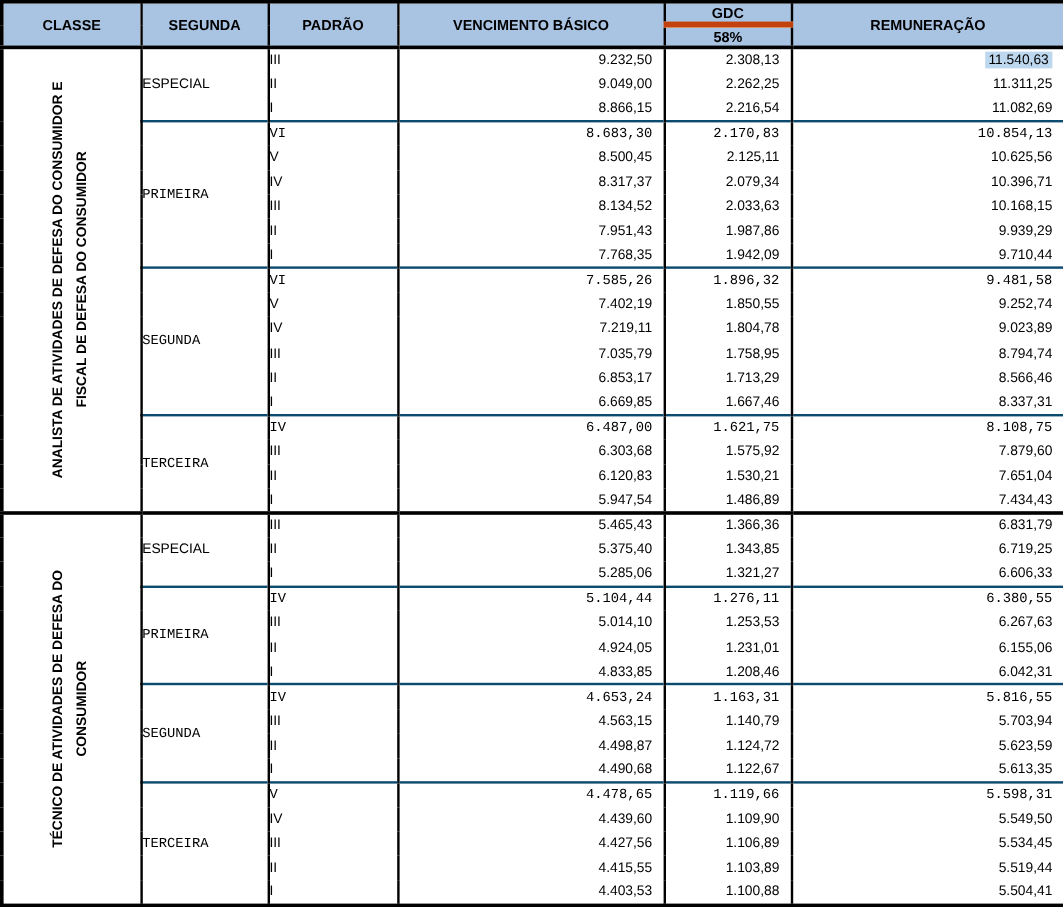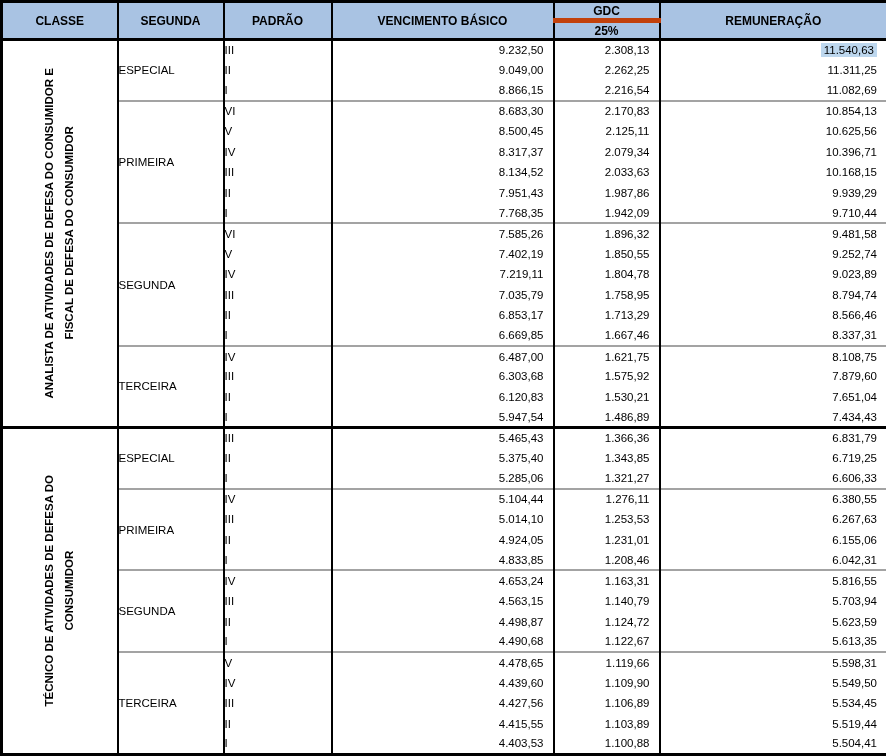--- a/index.html
+++ b/index.html
@@ -27,21 +27,21 @@
   tr.data-row { height: 20.4px; }
   td.cargo-cell { text-align: center; }
   .cargo-rotated {
     display: inline-block; vertical-align: middle;
     writing-mode: vertical-rl; transform: rotate(180deg);
     font-weight: bold; font-size: 11.5px; line-height: 1.7;
     text-align: center; white-space: nowrap;
   }
   td.classe-cell, td.padrao-cell { text-align: left; }
   td.num-cell { text-align: right; padding-right: 9px; }
-  tr.class-start > td { border-top: 2px solid #a3a3a3; }
+  tr.class-start > td { border-top: 2px solid #0c4a6e; font-family: Liberation Mono, monospace; }
   tr.cargo-start > td { border-top: 3px solid #000; }
   .highlight { background: #BDD7EE; padding: 1px 3px; text-align: center; }
 </style>
 </head>
 <body>
 
 <table>
   <colgroup>
     <col style="width:116px">
     <col style="width:106px">
@@ -53,21 +53,21 @@
   <thead>
     <tr>
       <th rowspan="2">CLASSE</th>
       <th rowspan="2">SEGUNDA</th>
       <th rowspan="2">PADRÃO</th>
       <th rowspan="2">VENCIMENTO BÁSICO</th>
       <th class="gdc-top">GDC</th>
       <th rowspan="2">REMUNERAÇÃO</th>
     </tr>
     <tr>
-      <th>25%</th>
+      <th>58%</th>
     </tr>
   </thead>
   <tbody id="tbody">
       <tr class="data-row cargo-start">
         <td class="cargo-cell" rowspan="19"><div class="cargo-rotated"><div>ANALISTA DE ATIVIDADES DE DEFESA DO CONSUMIDOR E</div><div>FISCAL DE DEFESA DO CONSUMIDOR</div></div></td>
         <td class="classe-cell" rowspan="3">ESPECIAL</td>
         <td class="padrao-cell">III</td>
         <td class="num-cell">9.232,50</td>
         <td class="num-cell">2.308,13</td>
         <td class="num-cell"><span class="highlight">11.540,63</span></td>

